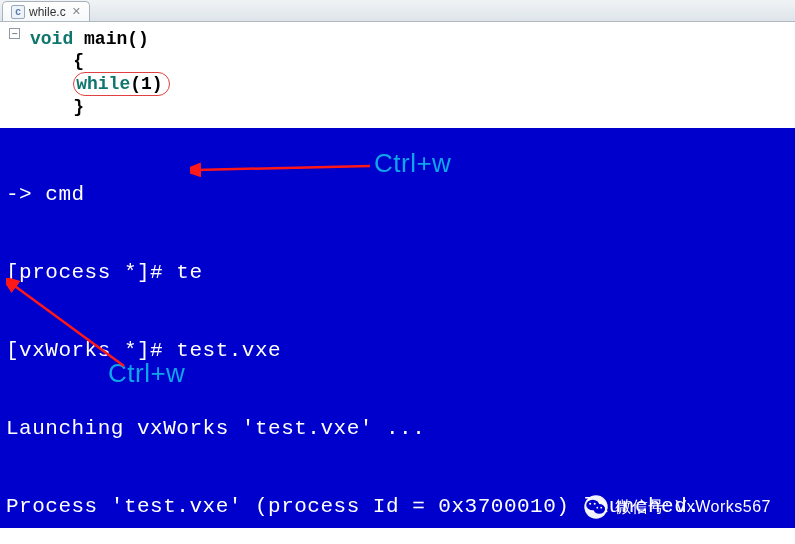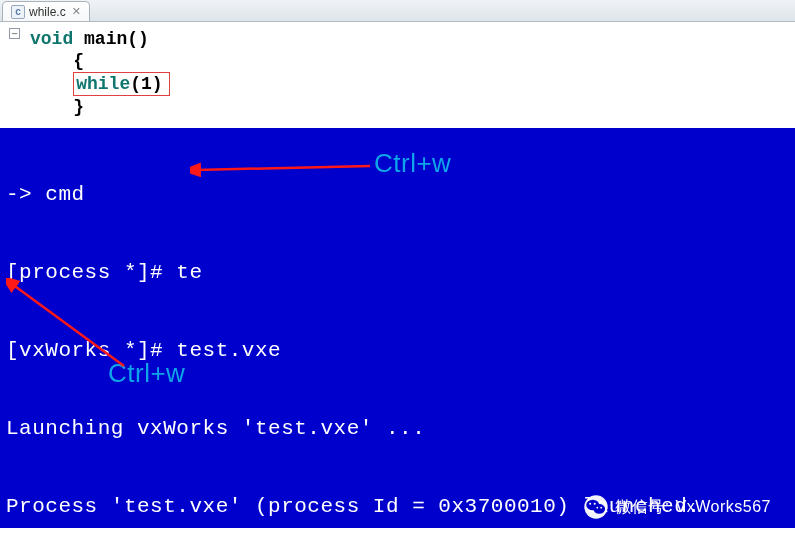--- a/index.html
+++ b/index.html
@@ -76,21 +76,21 @@
   }
   .code-line {
     padding-left: 30px;
     white-space: pre;
     color: #000;
   }
   .kw-purple { color: #0f766e; }
   .paren-black { color: #000; }
   .highlight-box {
     border: 1.5px solid #e04040;
-    border-radius: 0;
+    border-radius: 12px;
     padding: 0 6px 0 2px;
     display: inline-block;
   }
   .num { color: #000; }
   
   .terminal {
     background: #0000cc;
     color: #ffffff;
     font-family: "SimSun","NSimSun","Courier New", monospace;
     font-size: 21px;

